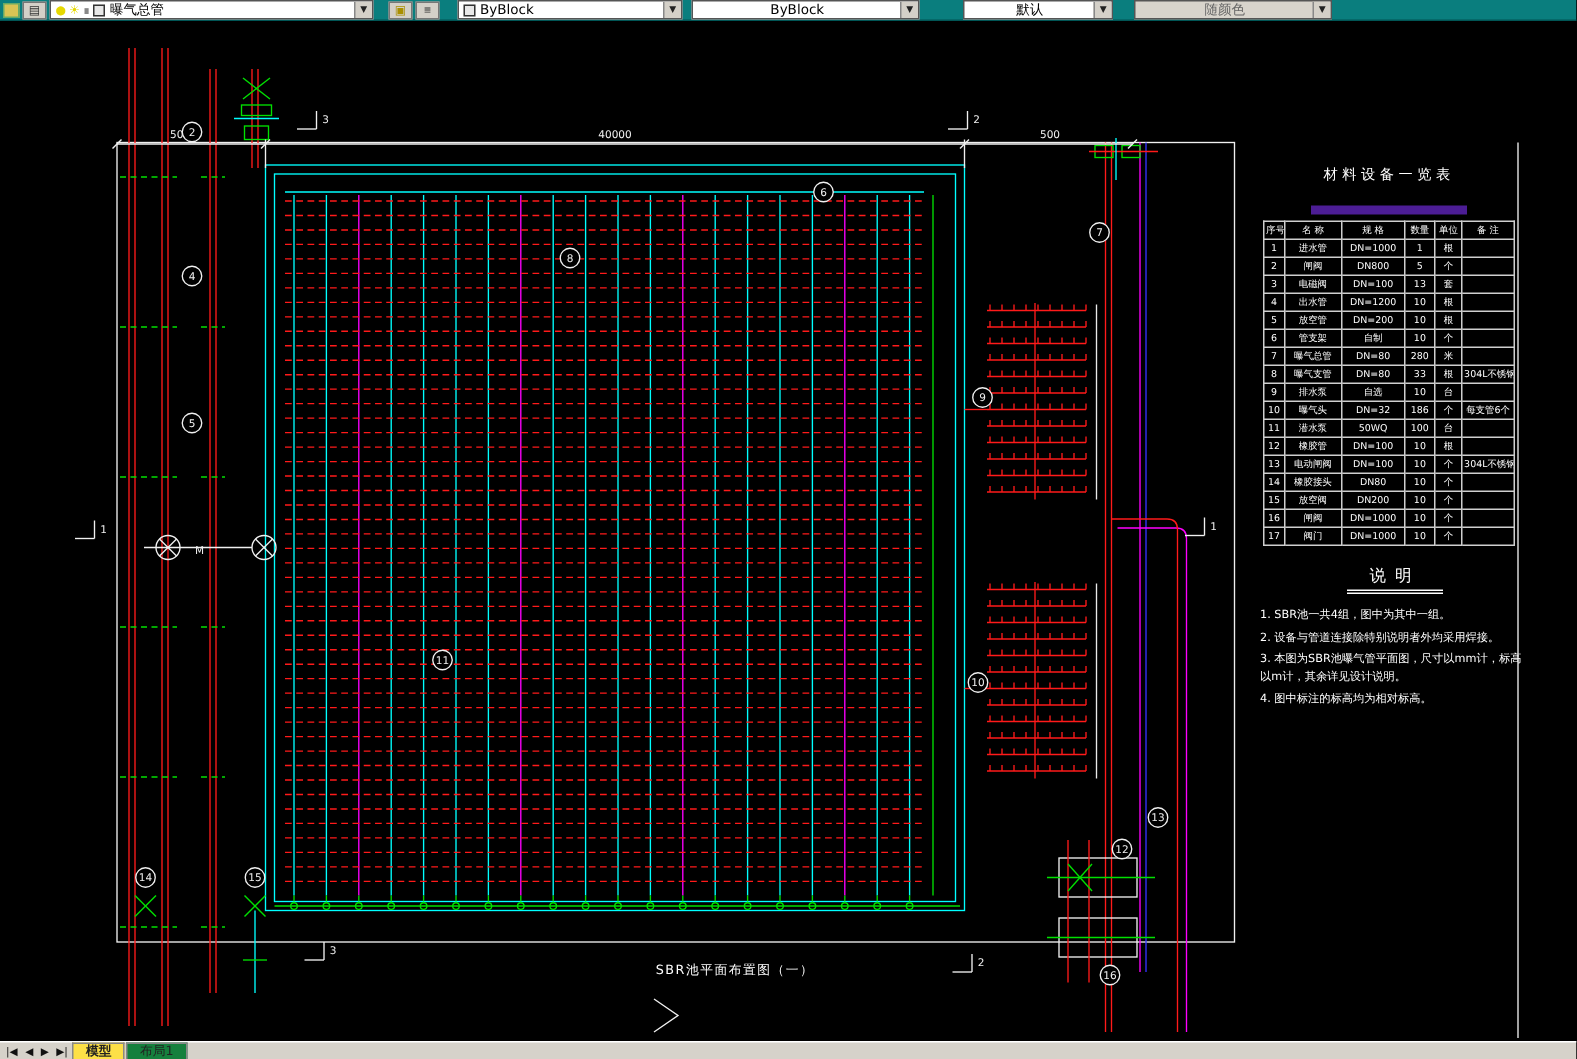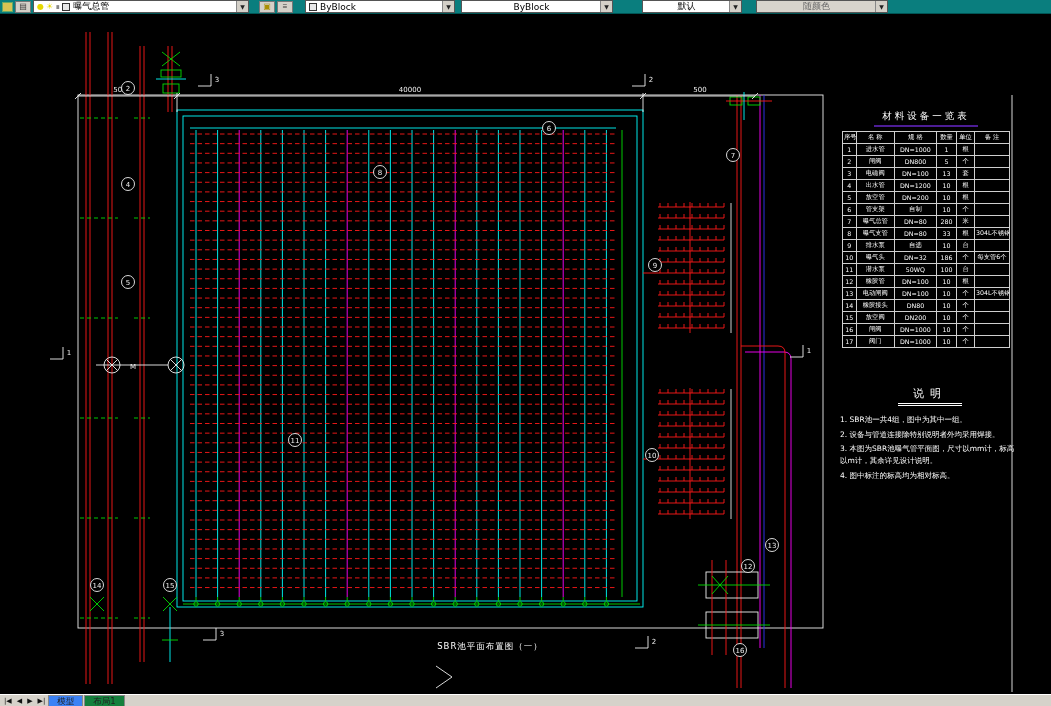--- a/index.html
+++ b/index.html
@@ -22,39 +22,39 @@
   .mini{font-size:8px;line-height:8px;margin-right:2px}
   .bulb{color:#e6d800}.sun{color:#e6d800}.lock{color:#888}
   .chip{width:8px;height:8px;border:1px solid #333;background:#e8e8e8;margin-right:3px;flex:none}
 
   
   .statusbar{position:absolute;bottom:0;left:0;width:100%;height:12px;background:#d6d2ca;border-top:1px solid #fff;
     display:flex;align-items:center;font-size:8px;z-index:5;padding-left:2px;gap:1px}
   .nav{font-size:7px;color:#111;padding:0 2px;cursor:default}
   .tab{height:11px;line-height:10px;padding:0 8px;border:1px solid #888;border-bottom:none;font-size:8.5px;
     background:#15803d;color:#222;cursor:default}
-  .tab.active{background:#3b82f6;font-weight:normal}
+  .tab.active{background:#fde047;font-weight:bold}
 
   
   #cad-svg{position:absolute;top:0;left:0;z-index:1}
   #cad-svg line,#cad-svg rect,#cad-svg path,#cad-svg circle,#cad-svg polyline{stroke-width:0.9}
   .sr{stroke:#ff1a1a}.sc{stroke:#00ffff}.sg{stroke:#00e000}.sm{stroke:#ff00ff}.sw{stroke:#f0f0f0}.sb{stroke:#3333ff}
   .t{fill:#f0f0f0;font-size:7px;text-anchor:middle;font-family:"DejaVu Sans",sans-serif;stroke:none}
 
   
   #mat-wrap{position:absolute;left:842px;top:110px;width:168px;z-index:2;color:#fff}
-  .mat-title{font-size:9.5px;text-align:center;letter-spacing:3px;border-bottom:2px solid #4c1d95;width:104px;
-    margin:0 auto 4px auto;padding-bottom:2px}
+  .mat-title{font-size:9.5px;text-align:center;letter-spacing:3px;border-bottom:6px solid #4c1d95;width:104px;
+    margin:0 auto 4px auto;padding-bottom:14px}
   #mat-table{border-collapse:collapse;width:100%;table-layout:fixed}
   #mat-table th,#mat-table td{border:1px solid #cfcfcf;font-size:6.3px;font-weight:normal;text-align:center;
     height:12px;padding:0 1px;white-space:nowrap;overflow:hidden;color:#fff}
 
   
   #notes{position:absolute;left:840px;top:374px;width:180px;z-index:2;color:#fff}
-  .notes-title{font-size:11px;letter-spacing:6px;text-align:center;width:64px;margin:12px auto 8px auto;
+  .notes-title{font-size:11px;letter-spacing:6px;text-align:center;width:64px;margin:2px auto 8px auto;
     border-bottom:3px double #fff;padding-bottom:2px}
   .note-item{font-size:7.5px;line-height:1.55;margin-bottom:3px}
 
   
   #titleblock{position:absolute;left:817px;top:640px;width:192px;height:52px;border:1px solid #fff;z-index:2;
     display:flex;color:#fff;background:#000}
   .tb-left{width:62px;border-right:1px solid #fff;display:flex;flex-direction:column;align-items:center;
     justify-content:center;font-size:5.5px;text-align:center;padding:1px;gap:2px;line-height:1.2}
   .tb-logo{width:9px;height:9px;border:1px solid #fff;border-radius:50%}
   .tb-mid{flex:1;display:flex;flex-direction:column;min-width:0}

